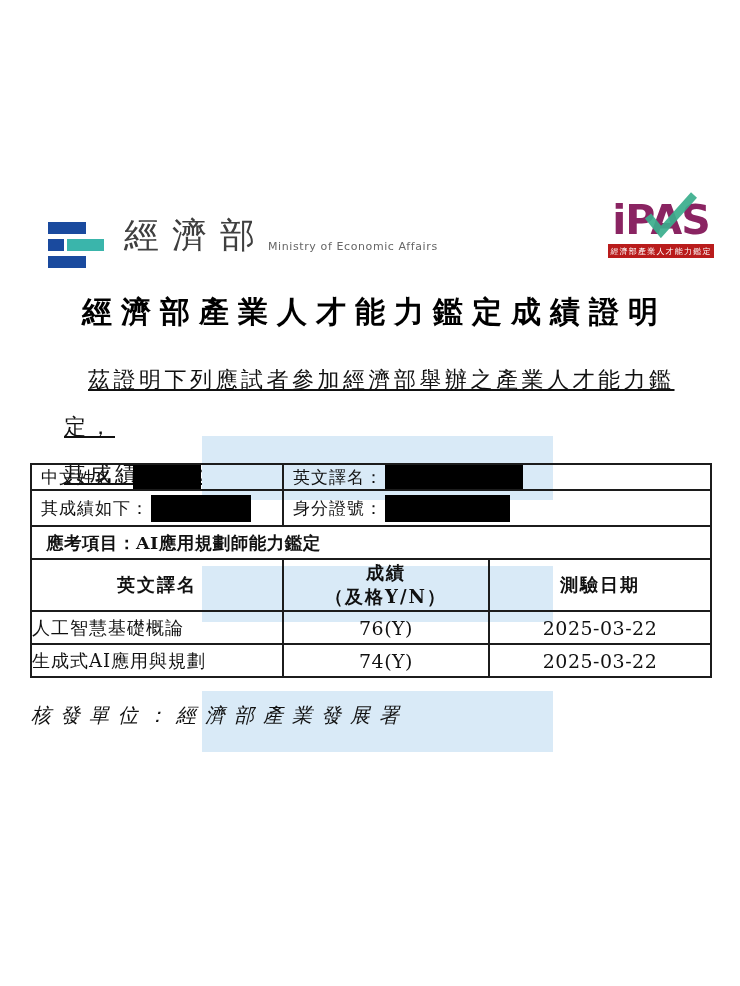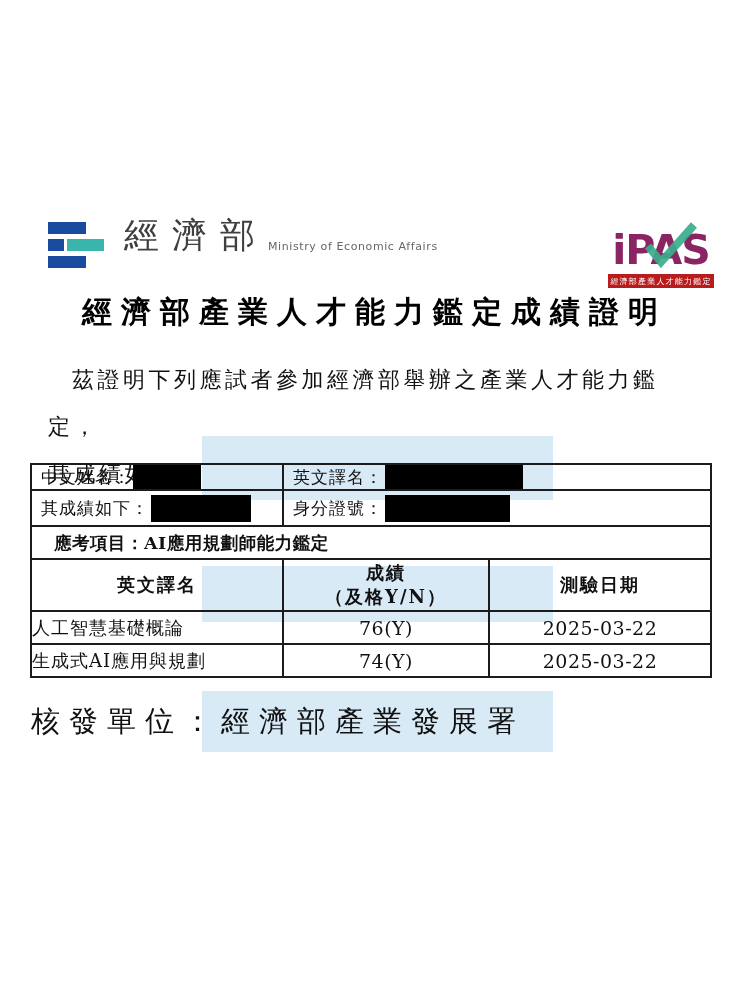--- a/index.html
+++ b/index.html
@@ -14,62 +14,62 @@
   .bar-mid{display:flex;gap:3px;height:12px;}
   .bar-mid .seg-navy{width:16px;height:12px;background:#1a4a9e;}
   .bar-mid .seg-teal{width:37px;height:12px;background:#3ab5ab;}
   .moea-text{display:flex;flex-direction:row;}
   .moea-name{font-family:"DejaVu Sans","Liberation Sans",sans-serif;font-weight:500;
              font-size:35px;line-height:1;color:#3f3f3f;letter-spacing:13px;white-space:nowrap;}
   .moea-sub{font-family:"DejaVu Sans","Liberation Sans",sans-serif;font-size:11px;
             color:#666;letter-spacing:0.6px;margin-top:22px;white-space:nowrap;}
 
   
-  .ipas{position:absolute;left:608px;top:230px;width:106px;text-align:center;}
+  .ipas{position:absolute;left:608px;top:200px;width:106px;text-align:center;}
   .ipas-word{font-family:"DejaVu Sans","Liberation Sans",sans-serif;font-weight:800;
              font-size:41px;line-height:1;color:#8a2462;letter-spacing:-1px;white-space:nowrap;}
   .ipas-check{position:absolute;left:36px;top:-8px;pointer-events:none;}
   .ipas-tag{margin-top:3px;background:#b91c1c;color:#ffffff;
             font-family:"DejaVu Sans","Liberation Sans",sans-serif;
             font-size:8px;letter-spacing:1.2px;padding:2px 0 1px 0;white-space:nowrap;}
 
   
   .cert-title{position:absolute;left:0;right:0;top:292px;text-align:center;
               font-size:30px;font-weight:bold;letter-spacing:9px;text-indent:9px;
               color:#000;white-space:nowrap;}
-  .intro{position:absolute;left:48px;top:356px;width:650px;font-size:22px;
-         line-height:47px;letter-spacing:3.5px;color:#111;}
+  .intro{position:absolute;left:64px;top:356px;width:650px;font-size:22px;
+         line-height:47px;letter-spacing:3.5px;color:#111;text-decoration:underline;}
   .intro .line1{text-indent:24px;}
 
   
   .hl{position:absolute;left:202px;width:351px;background:#d9eaf7;z-index:0;}
   .hl1{top:436px;height:64px;}
   .hl2{top:566px;height:56px;}
   .hl3{top:691px;height:61px;}
 
   
   table.cert{position:absolute;left:30px;top:463px;width:680px;z-index:2;
              border-collapse:collapse;table-layout:fixed;background:transparent;}
   table.cert td{border:2px solid #1c1c1c;padding:0;vertical-align:middle;background:transparent;}
   .cell-label{display:flex;align-items:center;padding-left:9px;font-size:17px;
               letter-spacing:1px;white-space:nowrap;}
   .redacted{display:inline-block;background:#000;margin-left:2px;}
   .rb-cn{width:68px;height:24px;}
   .rb-en{width:138px;height:24px;}
   .rb-bd{width:100px;height:27px;}
   .rb-id{width:125px;height:27px;}
-  .exam-item{font-weight:bold;font-size:17.5px;letter-spacing:0.5px;padding-left:22px;
+  .exam-item{font-weight:bold;font-size:17.5px;letter-spacing:0.5px;padding-left:14px;
              white-space:nowrap;}
   .th-cell{text-align:center;font-weight:bold;font-size:18px;letter-spacing:2px;line-height:1.35;}
   .td-exam{font-size:18px;letter-spacing:1px;padding-left:9px;white-space:nowrap;}
   .td-center{text-align:center;font-size:19px;letter-spacing:0.5px;}
 
   
-  .footer-line{position:absolute;left:31px;font-size:29px;letter-spacing:9px;
-               color:#111;z-index:2;white-space:nowrap;}
+  .footer-line{position:absolute;left:31px;font-size:20px;letter-spacing:9px;
+               color:#111;z-index:2;white-space:nowrap;font-style:italic;}
   .f1{top:702px;}
   .f2{top:742px;}
 </style>
 </head>
 <body>
 
 <div class="page">
 
   <div class="moea">
     <div class="moea-bars">

